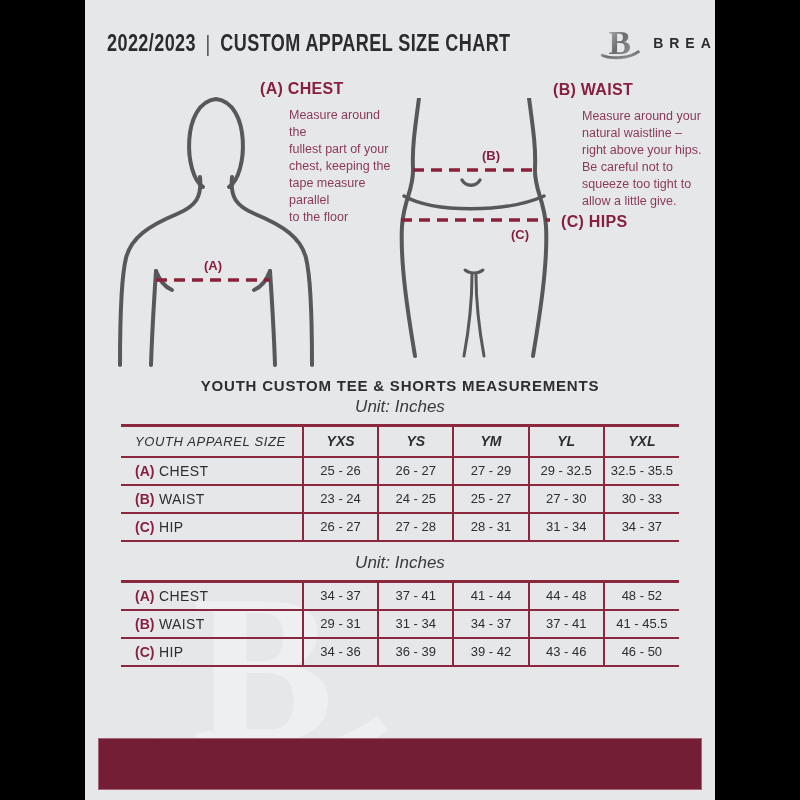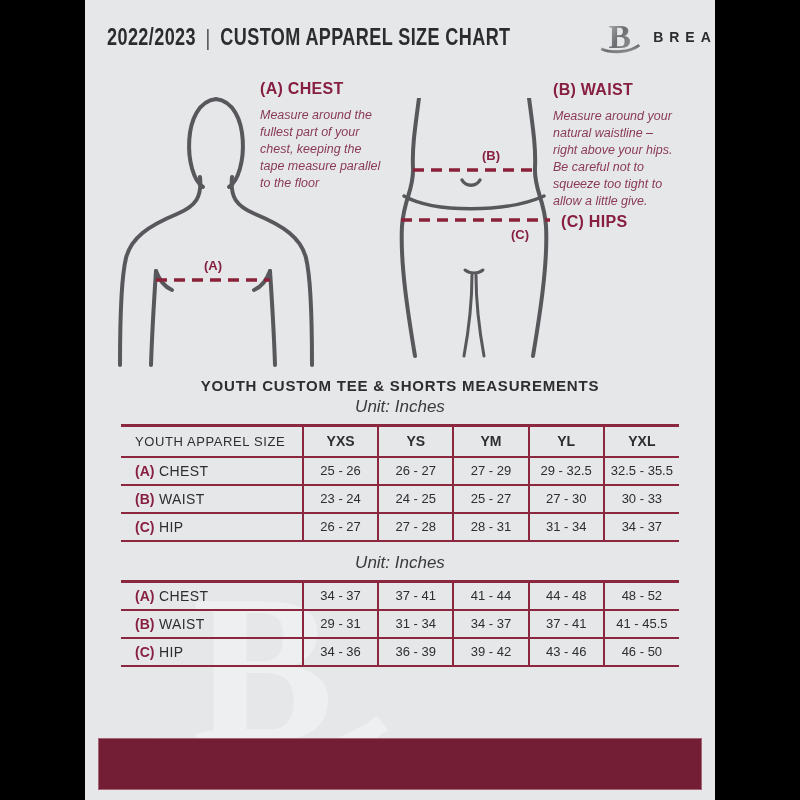--- a/index.html
+++ b/index.html
@@ -4,56 +4,56 @@
 <style>
   * { margin:0; padding:0; box-sizing:border-box; }
   html,body { width:800px; height:800px; background:#000; overflow:hidden;
               font-family:"Liberation Sans", sans-serif; }
   .canvas { position:relative; width:800px; height:800px; background:#000; }
 
   .doc { position:absolute; left:85px; top:0; width:630px; height:800px;
          background:#e6e7e9; overflow:hidden; }
 
   
-  .hdr { position:absolute; top:12px; left:0; width:630px; height:50px;
+  .hdr { position:absolute; top:18px; left:0; width:630px; height:50px;
          display:flex; align-items:center; justify-content:space-between;
          padding:0 30px 0 22px; }
   .hdr-title { display:flex; align-items:center; gap:10px; color:#2c2c2e;
                font-weight:700; font-size:22px; transform:scaleX(.82) scaleY(1.12);
                transform-origin:left center; white-space:nowrap; letter-spacing:.5px; }
   .hdr-sep { font-weight:400; font-size:20px; color:#3a3a3c; padding:0 2px; }
   .brand { display:flex; align-items:center; gap:10px; }
   .brand-name { font-weight:700; font-size:14px; letter-spacing:6px; color:#2c2c2e; }
 
   
   .figures { position:absolute; top:75px; left:0; width:630px; height:292px; }
   .fig { position:absolute; }
   .instr { position:absolute; width:152px; } 
   .instr-heading { font-size:16px; font-weight:700; color:#871f40; letter-spacing:.3px; margin-bottom:9px; }
-  .instr-body { font-size:12.5px; font-style:italic; line-height:17px; color:#8a3a55;
-                white-space:pre-line; }
+  .instr-body { font-size:12.5px; line-height:17px; color:#8a3a55;
+                white-space:pre-line;margin-left:29px; }
   .instr-chest { left:175px; top:5px; width:140px; }
   .instr-waist { left:468px; top:6px; }
   .instr-hips  { left:476px; top:138px; }
 
   
   .section { position:absolute; left:0; width:630px; text-align:center; }
   .sec-youth { top:377px; }
   .sec-adult { top:550px; }
   .sec-title { font-size:15px; font-weight:700; letter-spacing:.8px; color:#2e2e30; }
   .sec-unit  { font-size:17px; font-style:italic; font-weight:400; color:#3a3a3c; margin-top:3px; }
   table.size-table { width:558px; margin:7px auto 0 auto; border-collapse:collapse;
                      table-layout:fixed; border-top:3px solid #8c2740;
                      border-bottom:2px solid #8c2740; }
   table.size-table col.c-label { width:182px; }
   table.size-table tr + tr { border-top:2px solid #8c2740; }
   table.size-table td { border-left:2px solid #8c2740; height:28px;
                         text-align:center; vertical-align:middle; color:#2e2e30; }
   table.size-table td:first-child { border-left:none; text-align:left; padding-left:14px; }
-  tr.hdr-row td { height:31px; }
+  tr.hdr-row td { height:31px;font-style:italic; }
   .col-head-label { font-size:13px; letter-spacing:.6px; color:#39393b; }
   .col-head-size  { font-size:14px; font-weight:700;margin-left:8px; }
   .row-key { font-weight:700; color:#871f40; font-size:14px; }
   .row-name { font-size:14px; letter-spacing:.4px; }
   .size-val { font-size:13px; }
 
   
   .footer-bar { position:absolute; left:13px; top:738px; width:604px; height:52px;
                 background:#731e35; box-shadow:0 0 0 1px #a76577 inset; }
   .watermark { position:absolute; left:42px; top:555px; width:290px; height:230px;

